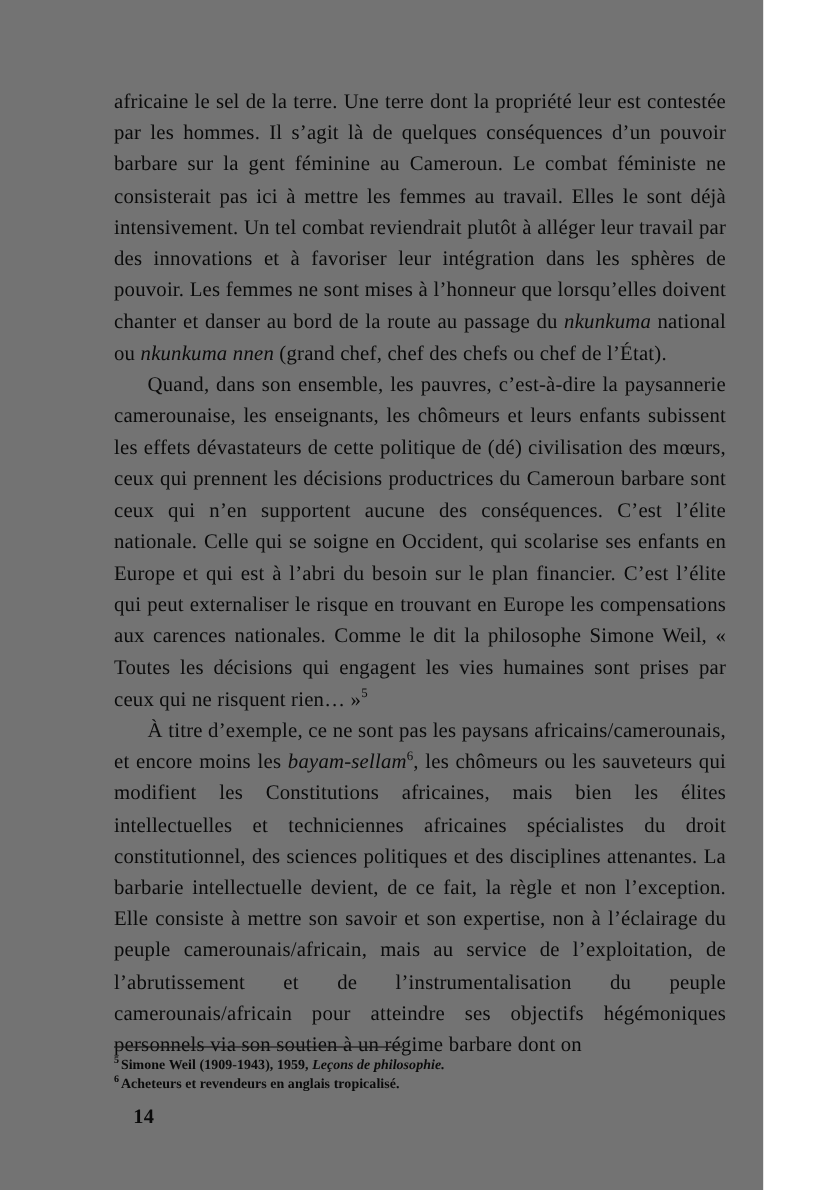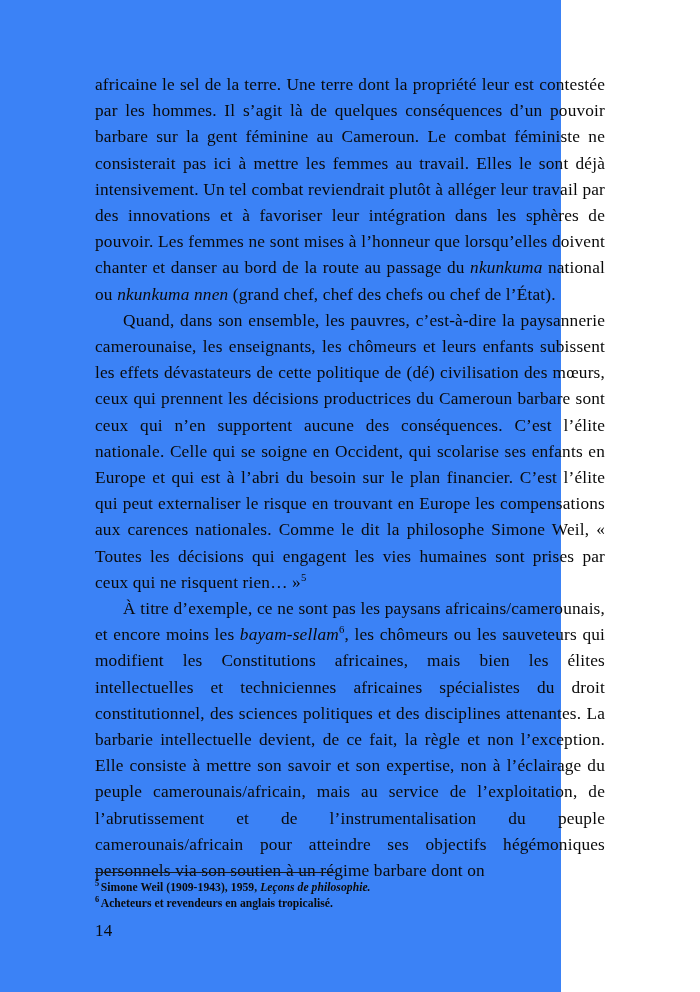--- a/index.html
+++ b/index.html
@@ -13,23 +13,23 @@
     height: 992px;
     position: relative;
     overflow: hidden;
     font-family: "Liberation Serif", "DejaVu Serif", serif;
     color: #0a0a0a;
   }
 
   .page {
     position: absolute;
     left: 0; top: 0;
-    width: 561px;
+    width: 636px;
     height: 992px;
-    background: #3b82f6;
+    background: #737373;
   }
 
   
   .text-column {
     position: absolute;
     left: 95px;
     top: 72px;
     width: 510px;
   }
 
@@ -85,25 +85,26 @@
     letter-spacing: 0.005em;
   }
   .footnote sup {
     font-size: 0.72em;
     margin-right: 1.5px;
   }
 
   
   .page-number {
     position: absolute;
-    left: 95px;
+    left: 111px;
     top: 920px;
     font-size: 17px;
     line-height: 22px;
     letter-spacing: 0.02em;
+    font-weight: bold;
   }
 </style>
 </head>
 <body>
 
 <div class="page">
 
   <div class="text-column">
     <p class="para"><span>africaine le sel de la terre. Une terre dont la propriété leur est contestée par les hommes. Il s’agit là de quelques conséquences d’un pouvoir barbare sur la gent féminine au Cameroun. Le combat féministe ne consisterait pas ici à mettre les femmes au travail. Elles le sont déjà intensivement. Un tel combat reviendrait plutôt à alléger leur travail par des innovations et à favoriser leur intégration dans les sphères de pouvoir. Les femmes ne sont mises à l’honneur que lorsqu’elles doivent chanter et danser au bord de la route au passage du </span><i>nkunkuma</i><span> national ou </span><i>nkunkuma nnen</i><span> (grand chef, chef des chefs ou chef de l’État).</span></p>
     <p class="para indent"><span>Quand, dans son ensemble, les pauvres, c’est-à-dire la paysannerie camerounaise, les enseignants, les chômeurs et leurs enfants subissent les effets dévastateurs de cette politique de (dé) civilisation des mœurs, ceux qui prennent les décisions productrices du Cameroun barbare sont ceux qui n’en supportent aucune des conséquences. C’est l’élite nationale. Celle qui se soigne en Occident, qui scolarise ses enfants en Europe et qui est à l’abri du besoin sur le plan financier. C’est l’élite qui peut externaliser le risque en trouvant en Europe les compensations aux carences nationales. Comme le dit la philosophe Simone Weil, « Toutes les décisions qui engagent les vies humaines sont prises par ceux qui ne risquent rien… »</span><sup>5</sup></p>

